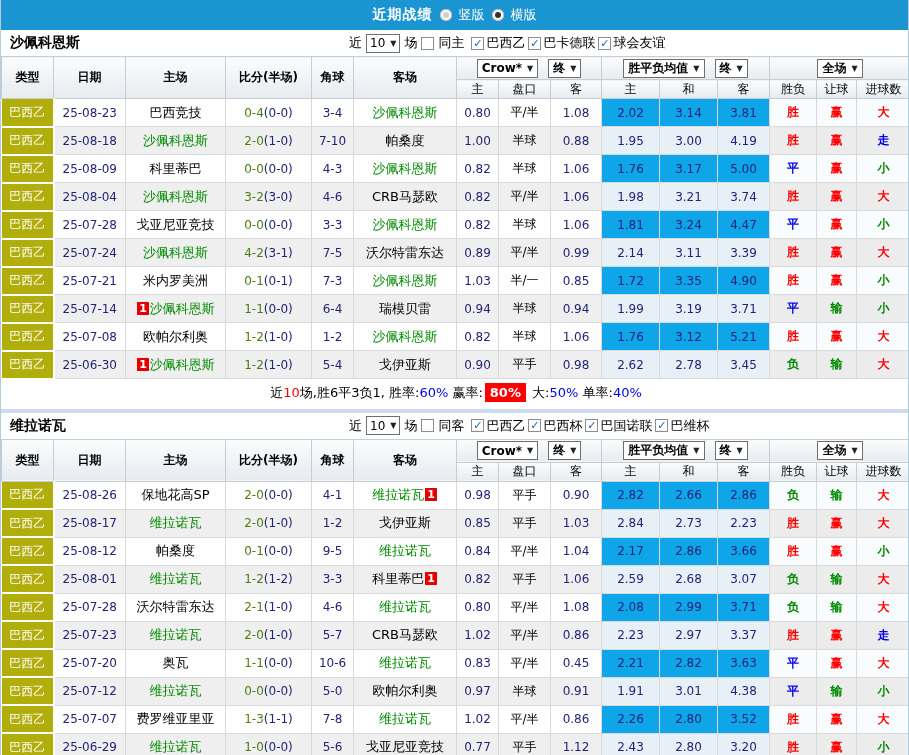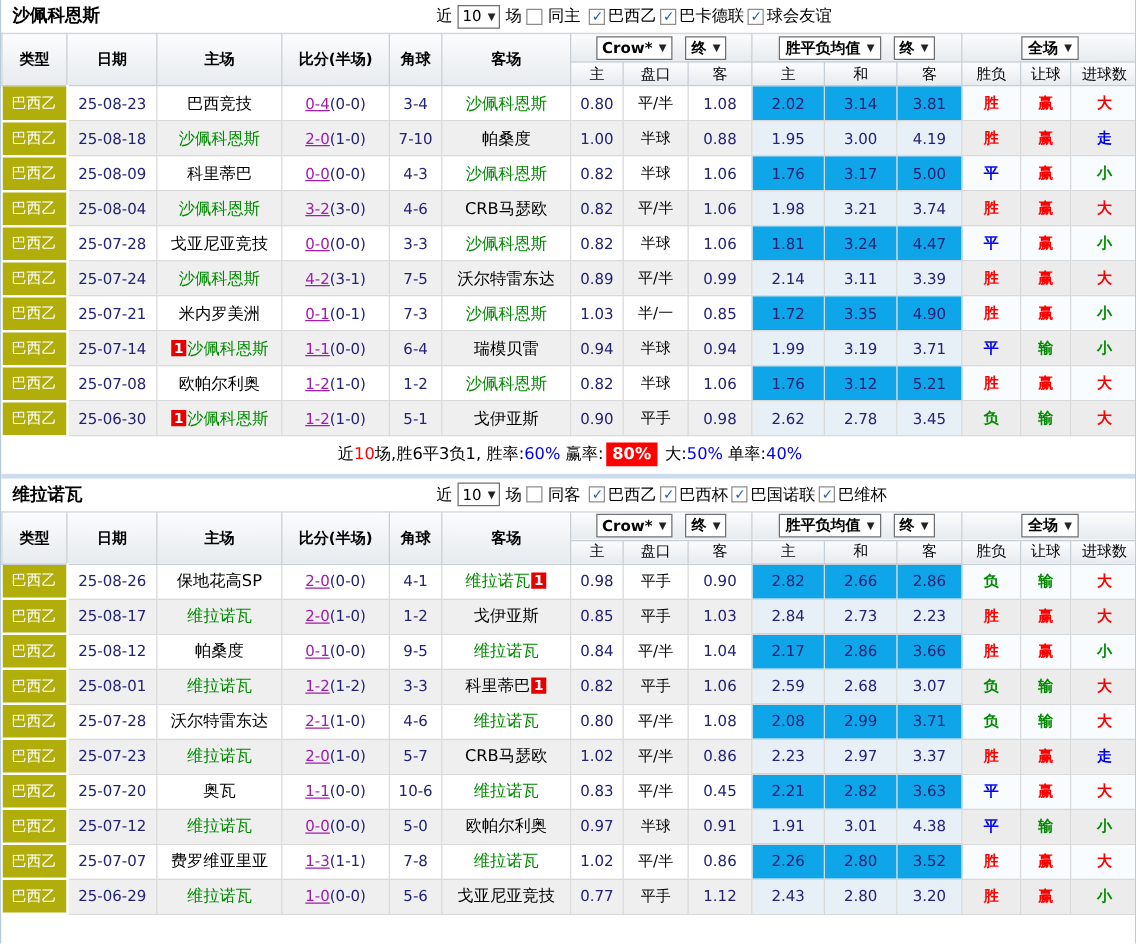--- a/index.html
+++ b/index.html
@@ -36,38 +36,45 @@
   td { border:1px solid #d9d9d9; text-align:center; font-size:12px; height:28px; color:#000; background:#fff; }
   tr.alt td { background:#efefef; }
   td.c0 { background:#b1ad0a; color:#fff; border-right:2px solid #fff; border-bottom:2px solid #fff; border-left:1px solid #fff; border-top:0; font-size:12px; }
   tr.alt td.c0 { background:#b1ad0a; }
   td.num { color:#232377; }
   td.team { font-size:13px; }
   td.bga { background:#0ea5e9; }
   tr.alt td.bga { background:#e7f0f7; }
   td.res { font-weight:bold; background:#f8fcfe; }
   tr.alt td.res { background:#ececec; }
-  .sc { color:#a21caf;text-decoration:underline; }
+  .sc { color:#4d7c0f; }
   .hf { color:#232377;margin-top:16px; }
   .hl { color:#018a01; }
   .badge { display:inline-block; background:#e70000; color:#fff; font-size:11px; line-height:13px; padding:0 2px; font-weight:bold; margin:0 1px; vertical-align:1px; }
   .res-r { color:#ff0000; } .res-zb { color:#0000ee; } .res-g { color:#028a02; }
 
   
   tr.summary td { border:none; background:#fff; height:27px; font-size:13px;margin-left:47px; }
   .sm-k { color:#000; } .sm-b { color:#0000ee; } .sm-r { color:#ff0000; }
   .sm-hot { background:#ff0000; color:#fff; font-weight:bold; padding:2px 5px; margin:0 2px; }
 
   .divider { height:4px; background:#cddced; margin-top:3px; }
 </style>
 </head>
 <body>
 
 <div class="wrap">
 
+  <div class="topbar">
+    <span class="title">近期战绩</span>
+    <span class="radio unsel"></span>
+    <span class="rlabel">竖版</span>
+    <span class="radio sel"></span>
+    <span class="rlabel">横版</span>
+  </div>
 
   <div class="filterbar">
     <span class="teamname">沙佩科恩斯</span>
     <span class="filters">
       <span>近</span>
       <span class="dd small">
         <span>10</span>
         <span class="arr">▼</span>
       </span>
       <span>场</span>
@@ -313,21 +320,21 @@
           <td class="num bga">5.21</td>
           <td class="res res-r">胜</td>
           <td class="res res-r">赢</td>
           <td class="res res-r">大</td>
         </tr>
         <tr class="alt">
           <td class="c0">巴西乙</td>
           <td class="num">25-06-30</td>
           <td class="team"><span class="badge">1</span><span class="hl">沙佩科恩斯</span></td>
           <td><span class="sc">1-2</span><span class="hf">(1-0)</span></td>
-          <td class="num">5-1</td>
+          <td class="num">5-4</td>
           <td class="team"><span>戈伊亚斯</span></td>
           <td class="num">0.90</td>
           <td>平手</td>
           <td class="num">0.98</td>
           <td class="num bga">2.62</td>
           <td class="num bga">2.78</td>
           <td class="num bga">3.45</td>
           <td class="res res-g">负</td>
           <td class="res res-g">输</td>
           <td class="res res-r">大</td>

